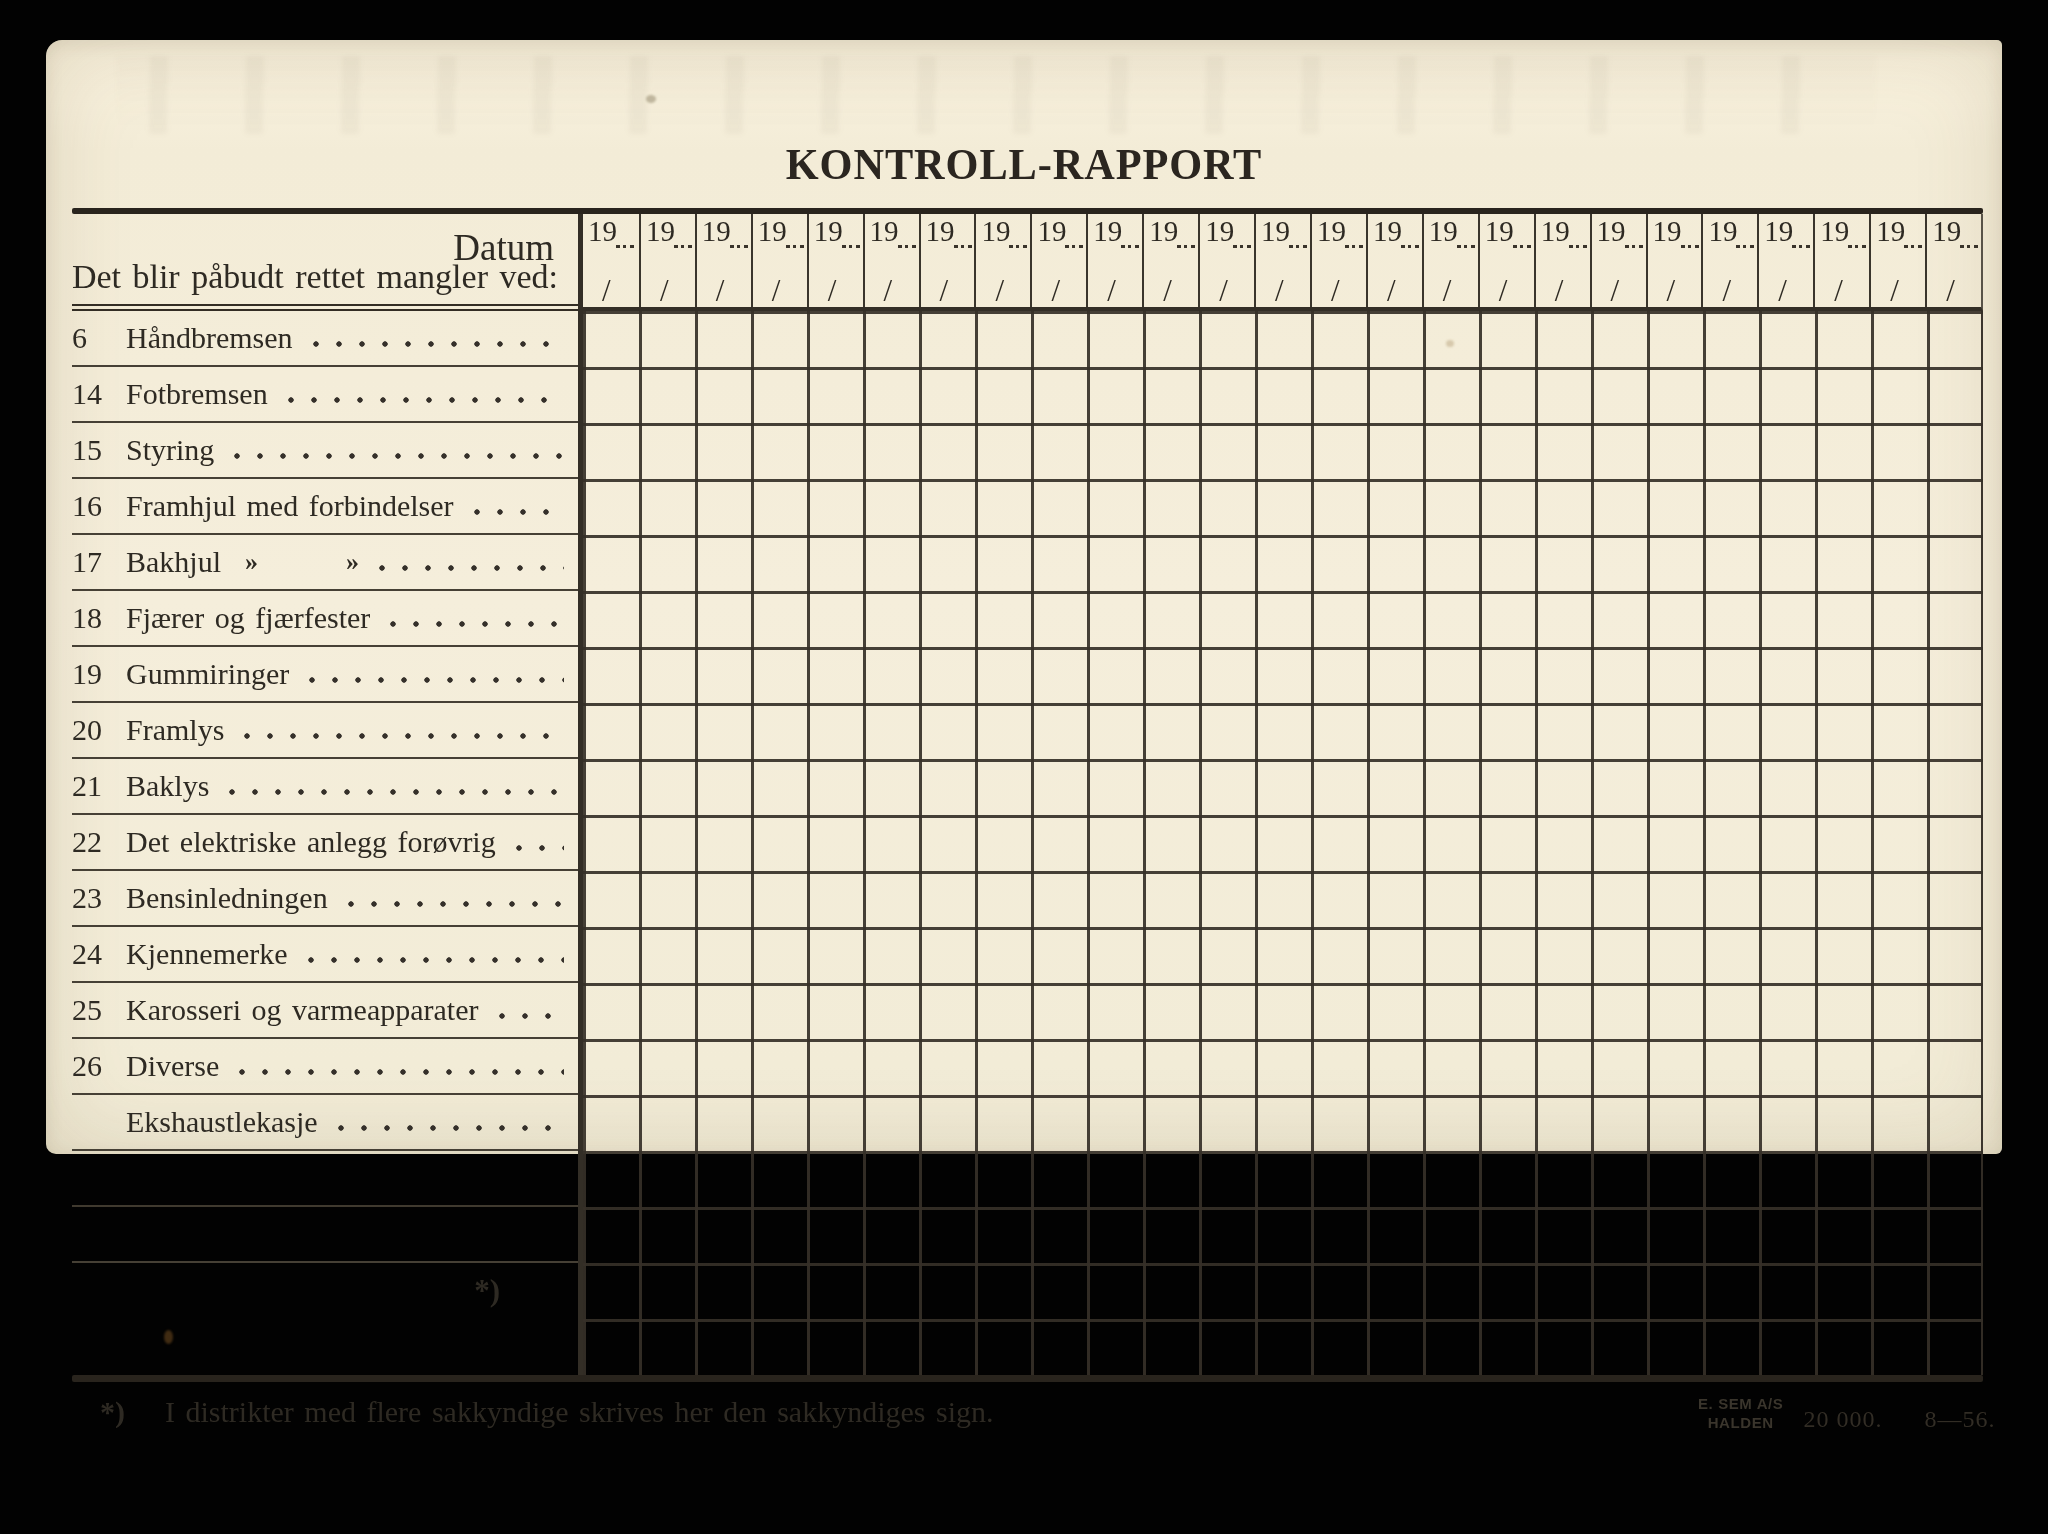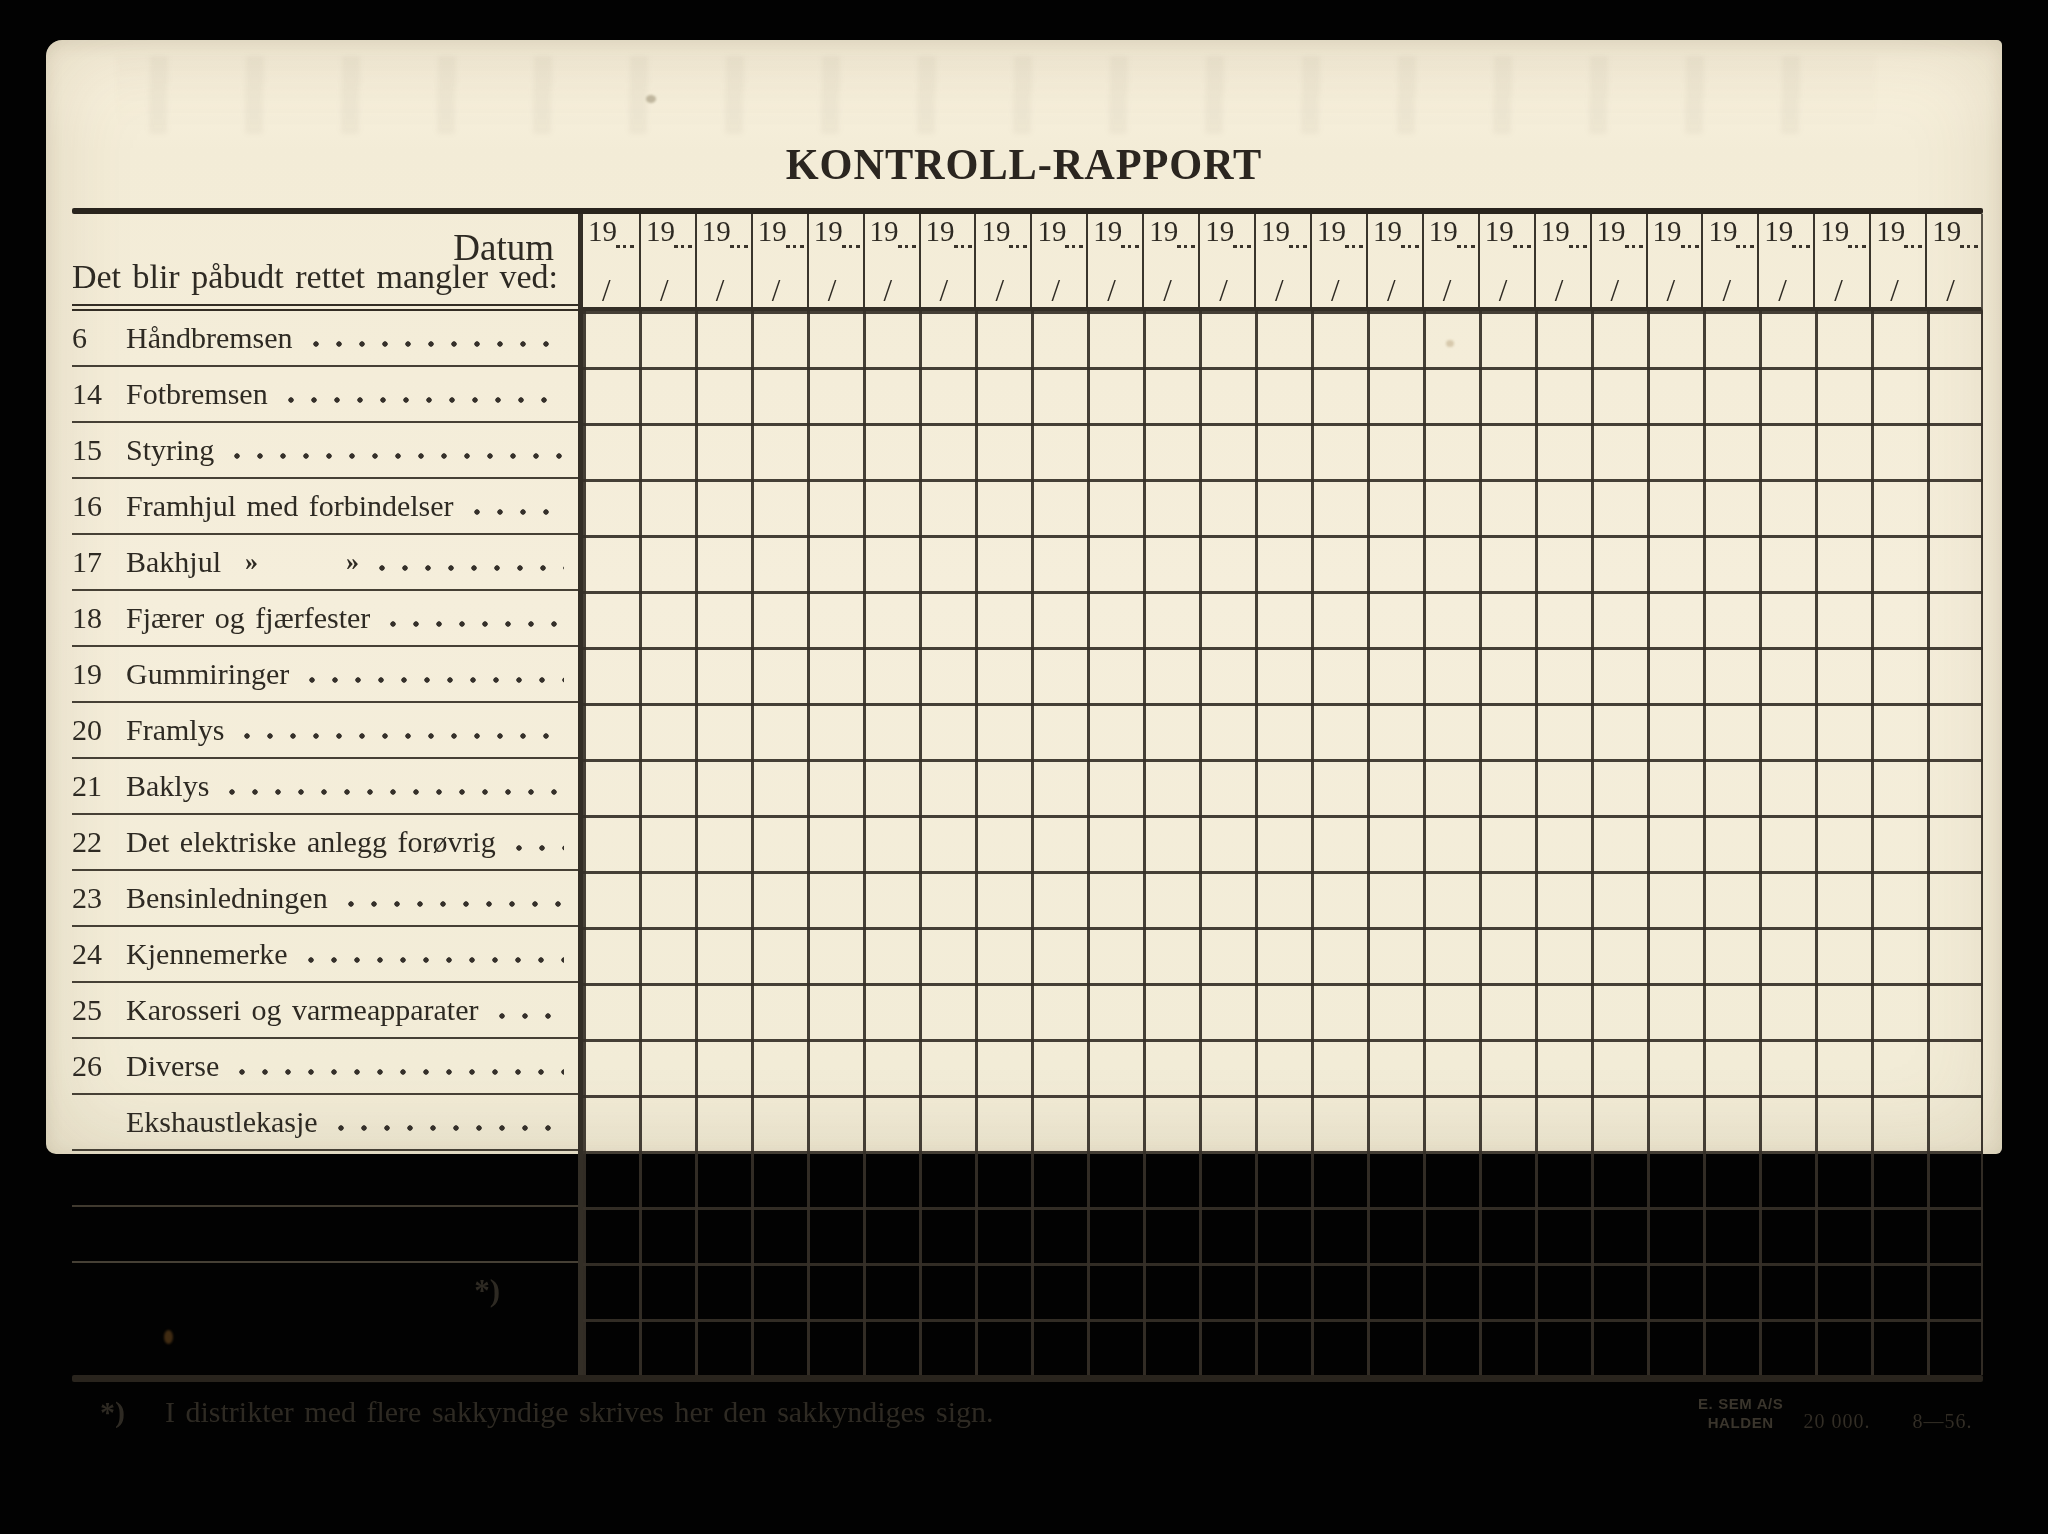--- a/index.html
+++ b/index.html
@@ -86,21 +86,21 @@
 
   .footnote{display:flex;margin-top:13px;padding-left:28px;font-size:30px;word-spacing:3px;}
   .footnote .marker{font-weight:700;margin-right:40px;}
 
   .printer{position:absolute;left:1652px;top:1352px;display:flex;align-items:flex-end;}
   .printer-name{
     font-family:"Liberation Sans","DejaVu Sans",sans-serif;
     font-size:15px;font-weight:700;letter-spacing:.6px;line-height:1.25;
     text-align:center;color:#3a352c;margin-top:3px;
   }
-  .printer-nums{display:flex;margin-left:20px;font-size:20px;letter-spacing:1px;color:#322d25;}
+  .printer-nums{display:flex;margin-left:20px;font-size:24px;letter-spacing:1px;color:#322d25;}
   .printer-nums .run{margin-right:42px;}
 </style>
 </head>
 <body>
 
 <div class="stage">
   <div class="paper">
     <div class="ghost-band"></div>
     <div class="fox fox1"></div>
     <div class="fox fox2"></div>

